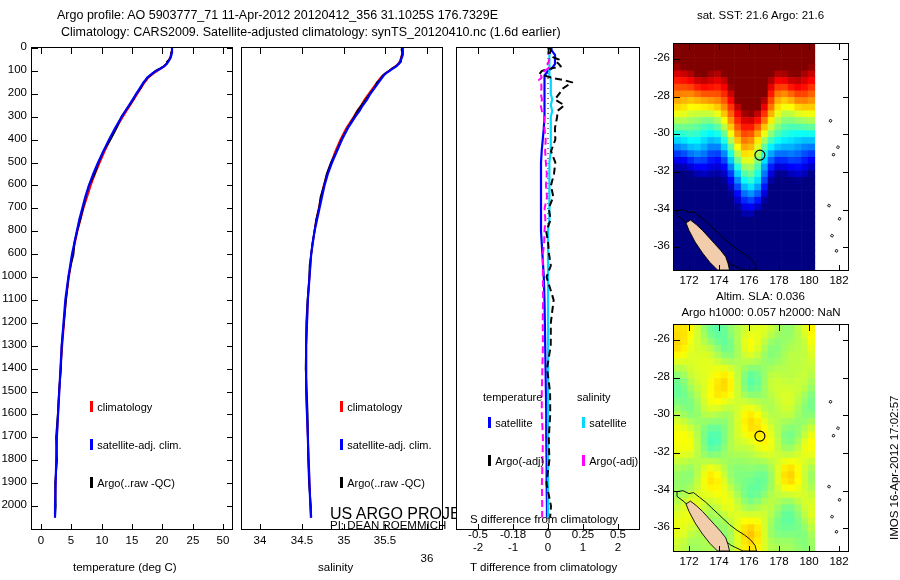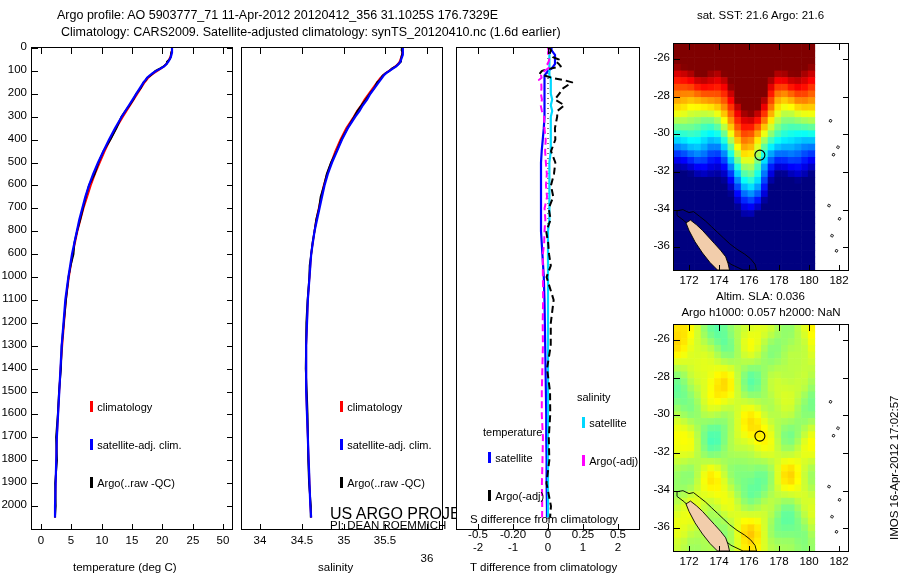--- a/index.html
+++ b/index.html
@@ -263,21 +263,21 @@
       <path d="M94.50 0.00L94.50 2.29L96.25 4.58L98.00 6.87L98.00 9.16L98.00 11.45L98.00 13.74L98.00 16.03L96.25 18.32L94.50 20.61L91.00 22.90L89.25 25.20L87.50 27.49L87.50 29.78L87.50 32.07L87.50 34.36L87.50 40.08L87.50 45.81L87.50 51.54L87.50 57.26L87.50 62.99L87.50 68.71L86.80 80.17L85.75 91.62L84.70 103.07L84.00 114.52L84.00 125.98L84.00 137.43L84.00 148.88L84.00 160.33L84.00 171.79L84.00 183.24L84.70 194.69L85.40 206.14L86.10 217.60L86.80 229.05L87.50 251.95L87.85 274.86L88.20 297.76L88.55 320.67L88.90 343.57L89.25 366.48L89.25 389.38L89.60 412.29L89.60 435.19L89.95 458.10L89.95 469.55" fill="none" stroke="#0000ff" stroke-width="2.2" stroke-linejoin="round"></path>
       <path d="M92.40 0.00L92.40 2.29L92.40 4.58L92.40 6.87L92.40 9.16L92.40 11.45L92.40 13.74L92.40 16.03L92.40 18.32L92.40 20.61L92.40 22.90L92.40 25.20L92.40 27.49L93.80 29.78L93.80 32.07L93.80 34.36L93.80 40.08L93.80 45.81L95.20 51.54L93.80 57.26L95.20 62.99L93.80 68.71L93.80 80.17L93.80 91.62L93.80 103.07L92.40 114.52L92.40 125.98L92.40 137.43L92.40 148.88L92.40 160.33L92.40 171.79L91.00 183.24L91.00 194.69L91.00 206.14L91.00 217.60L91.00 229.05L91.00 251.95L91.00 274.86L91.00 297.76L91.00 320.67L91.00 343.57L91.00 366.48L91.00 389.38L91.00 412.29L91.00 435.19L91.00 458.10L91.00 469.55" fill="none" stroke="#00d8ff" stroke-width="2.2" stroke-linejoin="round"></path>
       <path d="M92.15 0.00L94.11 2.29L92.94 4.58L93.20 6.87L95.91 9.16L101.75 11.45L99.15 13.74L101.92 16.03L103.83 18.32L93.26 20.61L84.91 22.90L83.14 25.20L87.49 27.49L94.65 29.78L106.94 32.07L115.14 34.36L106.32 40.08L102.15 45.81L97.88 51.54L107.41 57.26L100.31 62.99L100.16 68.71L97.95 80.17L98.33 91.62L94.04 103.07L98.32 114.52L96.98 125.98L93.94 137.43L96.31 148.88L91.76 160.33L93.60 171.79L89.19 183.24L91.13 194.69L92.04 206.14L93.82 217.60L89.55 229.05L96.66 251.95L93.80 274.86L93.73 297.76L90.03 320.67L93.05 343.57L93.22 366.48L91.80 389.38L92.32 412.29L89.49 435.19L93.97 458.10L93.06 469.55" fill="none" stroke="#000000" stroke-width="2" stroke-linejoin="round" stroke-dasharray="7,4"></path>
       <path d="M90.85 0.00L91.65 2.29L91.04 4.58L91.53 6.87L91.09 9.16L92.20 11.45L91.59 13.74L90.42 16.03L93.21 18.32L90.91 20.61L87.56 22.90L85.82 25.20L84.02 27.49L84.60 29.78L81.93 32.07L84.21 34.36L84.48 40.08L83.91 45.81L84.92 51.54L83.71 57.26L84.91 62.99L87.11 68.71L87.45 80.17L88.70 91.62L88.13 103.07L88.87 114.52L89.83 125.98L88.97 137.43L90.04 148.88L87.59 160.33L88.35 171.79L87.48 183.24L87.18 194.69L85.86 206.14L85.80 217.60L85.92 229.05L86.12 251.95L85.70 274.86L85.91 297.76L85.35 320.67L84.80 343.57L84.78 366.48L85.93 389.38L85.49 412.29L84.91 435.19L85.20 458.10L85.10 469.55" fill="none" stroke="#ff00ff" stroke-width="2" stroke-linejoin="round" stroke-dasharray="7,4"></path>
     </svg>
 </div>
 <div id="ticks-diff-top">
     <div class="tk" style="left: 478px; top: 48px; width: 1px; height: 6px;"></div>
     <div class="abs tick" style="left: 458px; top: 528px; width: 40px; text-align: center;">-0.5</div>
     <div class="tk" style="left: 513px; top: 48px; width: 1px; height: 6px;"></div>
-    <div class="abs tick" style="left: 493px; top: 528px; width: 40px; text-align: center;">-0.20</div>
+    <div class="abs tick" style="left: 493px; top: 528px; width: 40px; text-align: center;">-0.18</div>
     <div class="tk" style="left: 548px; top: 48px; width: 1px; height: 6px;"></div>
     <div class="abs tick" style="left: 528px; top: 528px; width: 40px; text-align: center;">0</div>
     <div class="tk" style="left: 583px; top: 48px; width: 1px; height: 6px;"></div>
     <div class="abs tick" style="left: 563px; top: 528px; width: 40px; text-align: center;">0.25</div>
     <div class="tk" style="left: 618px; top: 48px; width: 1px; height: 6px;"></div>
     <div class="abs tick" style="left: 598px; top: 528px; width: 40px; text-align: center;">0.5</div>
   </div>
 <div id="ticks-diff-bot">
     <div class="tk" style="left: 478px; top: 524px; width: 1px; height: 6px;"></div>
     <div class="abs tick" style="left: 458px; top: 541px; width: 40px; text-align: center;">-2</div>
@@ -287,21 +287,21 @@
     <div class="abs tick" style="left: 528px; top: 541px; width: 40px; text-align: center;">0</div>
     <div class="tk" style="left: 583px; top: 524px; width: 1px; height: 6px;"></div>
     <div class="abs tick" style="left: 563px; top: 541px; width: 40px; text-align: center;">1</div>
     <div class="tk" style="left: 618px; top: 524px; width: 1px; height: 6px;"></div>
     <div class="abs tick" style="left: 598px; top: 541px; width: 40px; text-align: center;">2</div>
   </div>
 <div class="abs axlbl" style="left:470px;top:513px;">S difference from climatology</div>
 <div class="abs axlbl" style="left:470px;top:561px;">T difference from climatology</div>
 
 <div class="abs" style="left:476px;top:391px;">
-  <div class="legtxt" style="padding-left:7px;margin-top:35px;">temperature</div>
+  <div class="legtxt" style="padding-left:7px;">temperature</div>
   <div class="legtxt" style="margin-top:2px;">
     <span class="legbar" style="background:#0000ff"></span><span>satellite</span>
   </div>
   <div class="legtxt" style="margin-top:2px;">
     <span class="legbar" style="background:#000000"></span><span>Argo(-adj)</span>
   </div>
 </div>
 <div class="abs" style="left:570px;top:391px;">
   <div class="legtxt" style="padding-left:7px;">salinity</div>
   <div class="legtxt" style="margin-top:2px;">

